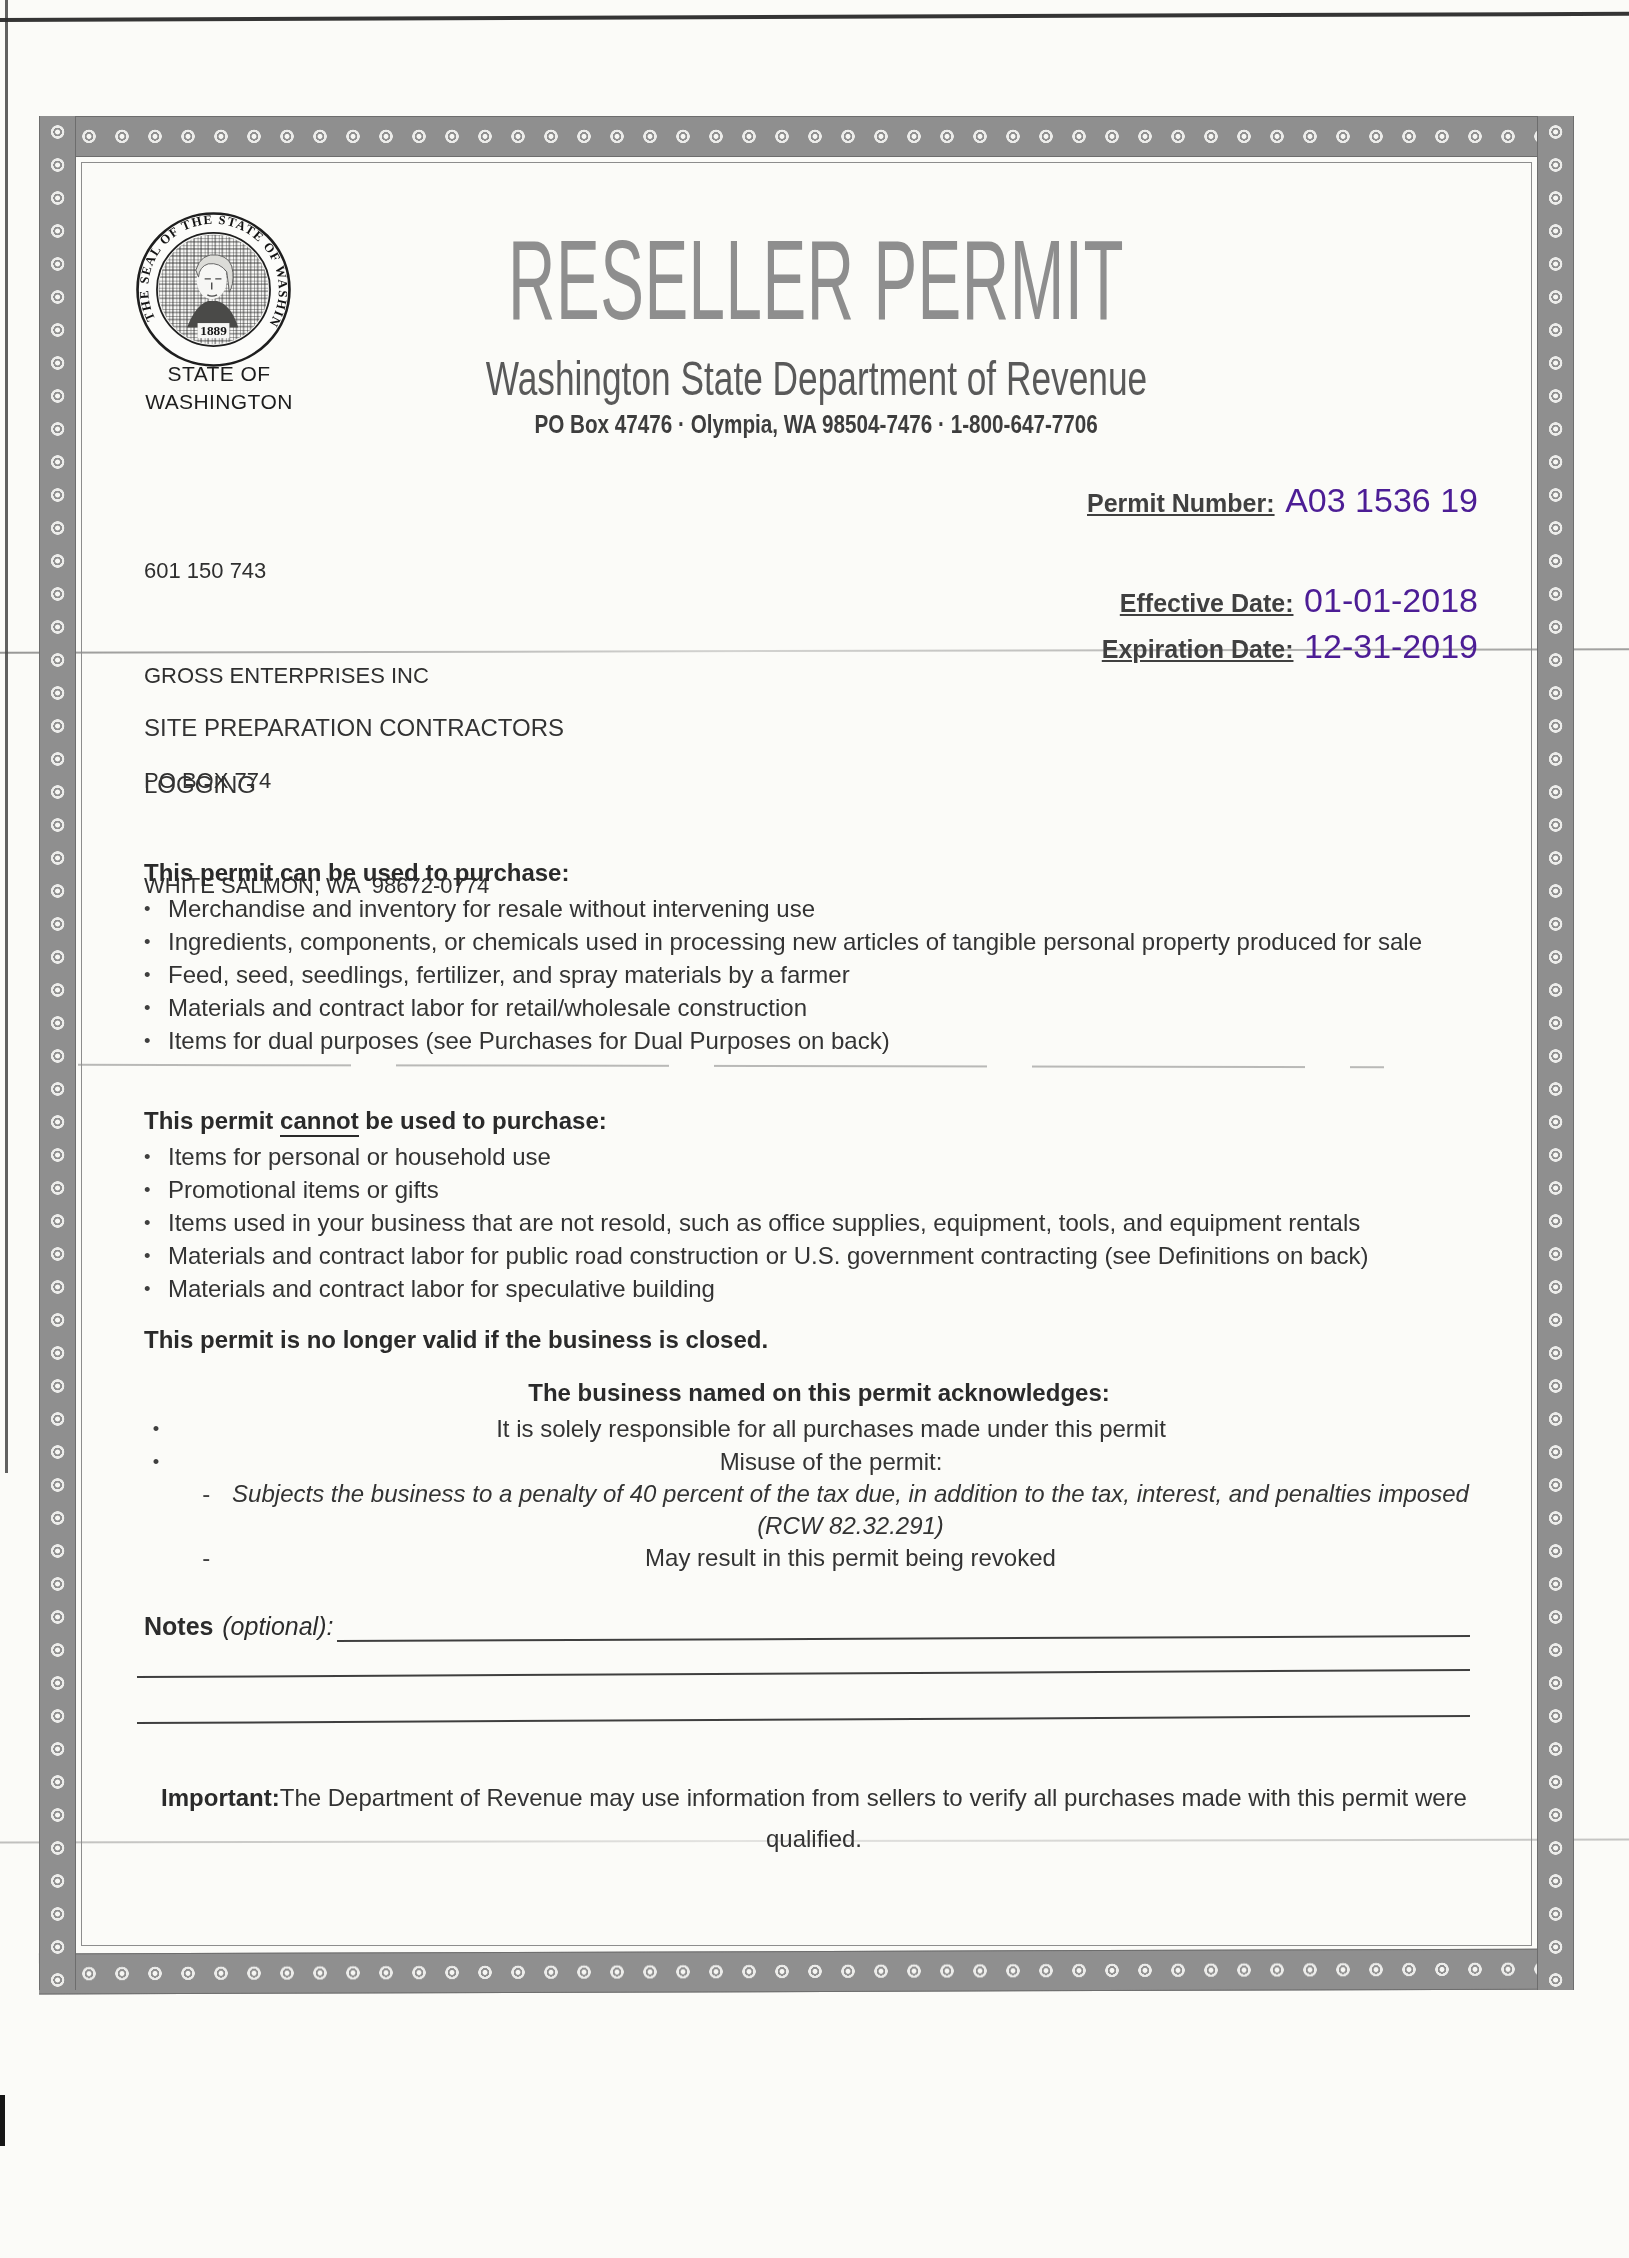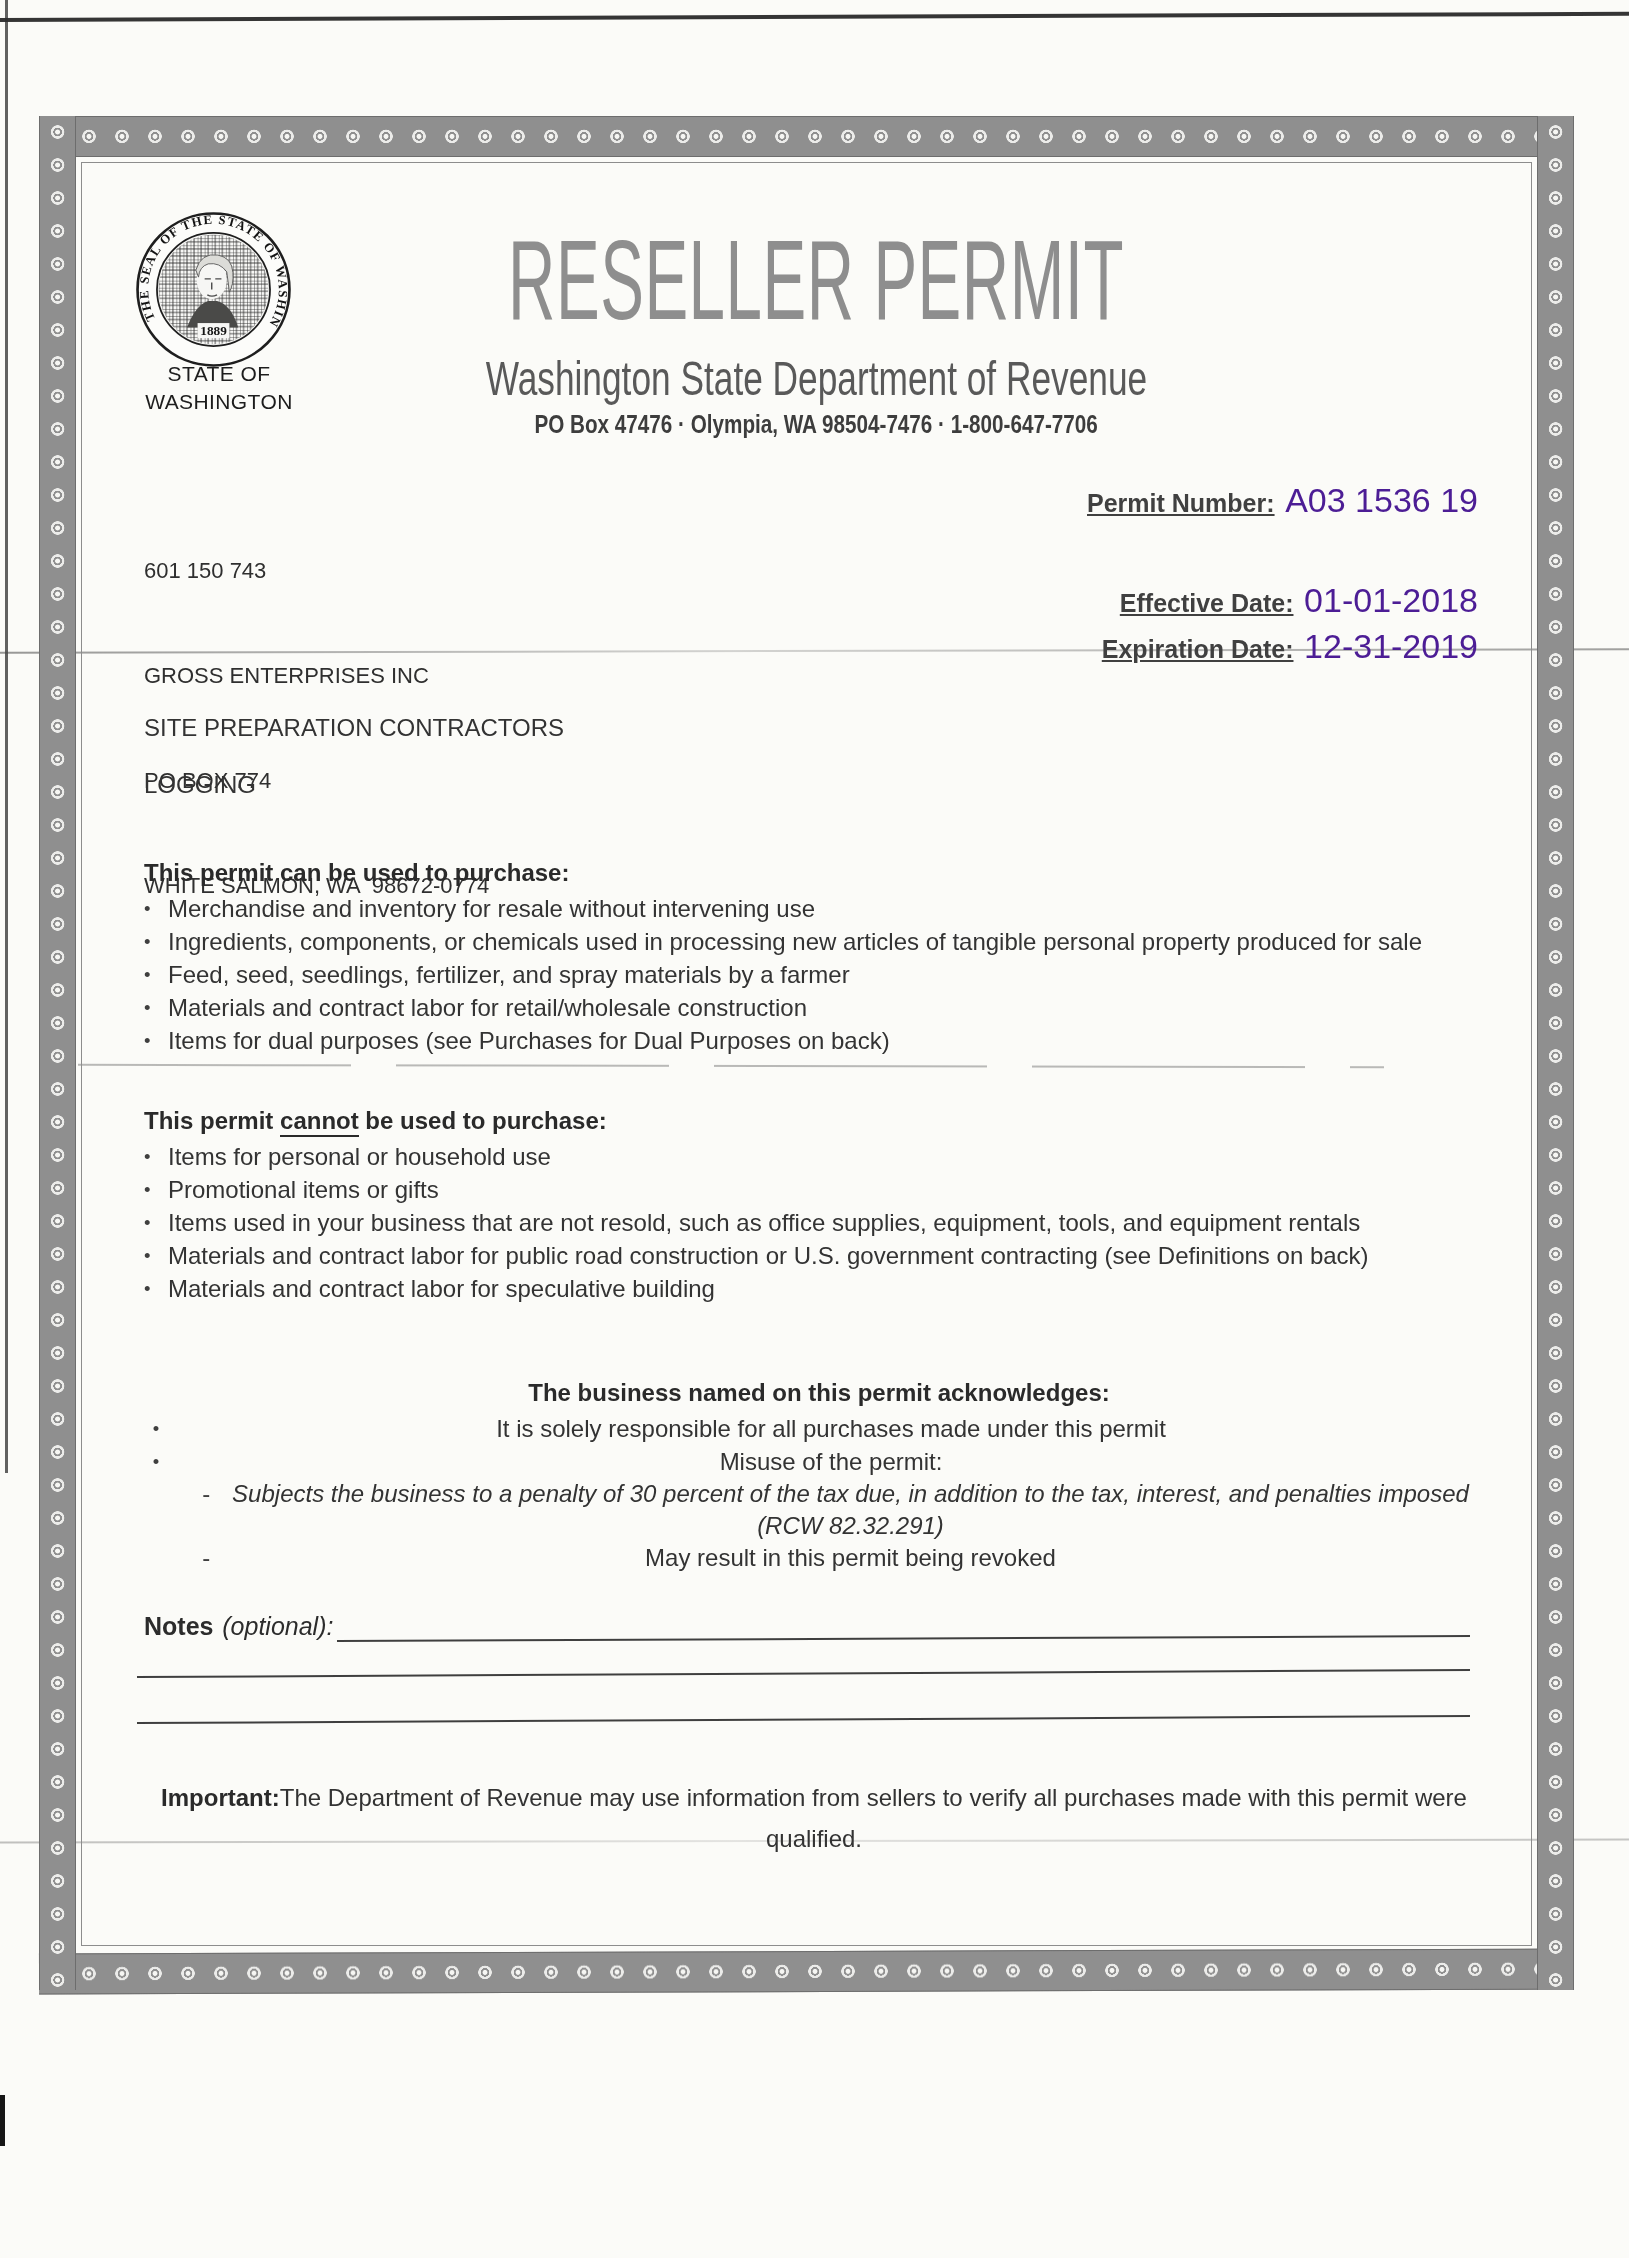--- a/index.html
+++ b/index.html
@@ -209,37 +209,40 @@
           <span class="mk">•</span>
           <span class="tx">Materials and contract labor for public road construction or U.S. government contracting (see Definitions on back)</span>
         </li>
       <li>
           <span class="mk">•</span>
           <span class="tx">Materials and contract labor for speculative building</span>
         </li>
     </ul>
   </div>
 
+  <div class="sec" style="top:1325px;">
+    <h3>This permit is no longer valid if the business is closed.</h3>
+  </div>
 
   <div class="sec" style="top:1378px;text-align:center;">
     <h3>The business named on this permit acknowledges:</h3>
     <ul class="blist" style="margin-top:3.5px;">
       <li>
           <span class="mk">•</span>
           <span class="tx">It is solely responsible for all purchases made under this permit</span>
         </li>
       <li>
           <span class="mk">•</span>
           <span class="tx">Misuse of the permit:</span>
         </li>
     </ul>
     <ul class="sublist">
       <li>
           <span class="mk">-</span>
-          <span class="tx italic">Subjects the business to a penalty of 30 percent of the tax due, in addition to the tax, interest, and penalties imposed (RCW 82.32.291)</span>
+          <span class="tx italic">Subjects the business to a penalty of 40 percent of the tax due, in addition to the tax, interest, and penalties imposed (RCW 82.32.291)</span>
         </li>
       <li>
           <span class="mk">-</span>
           <span class="tx">May result in this permit being revoked</span>
         </li>
     </ul>
   </div>
 
   <div class="notes-row">
     <span class="nlabel">Notes</span>

